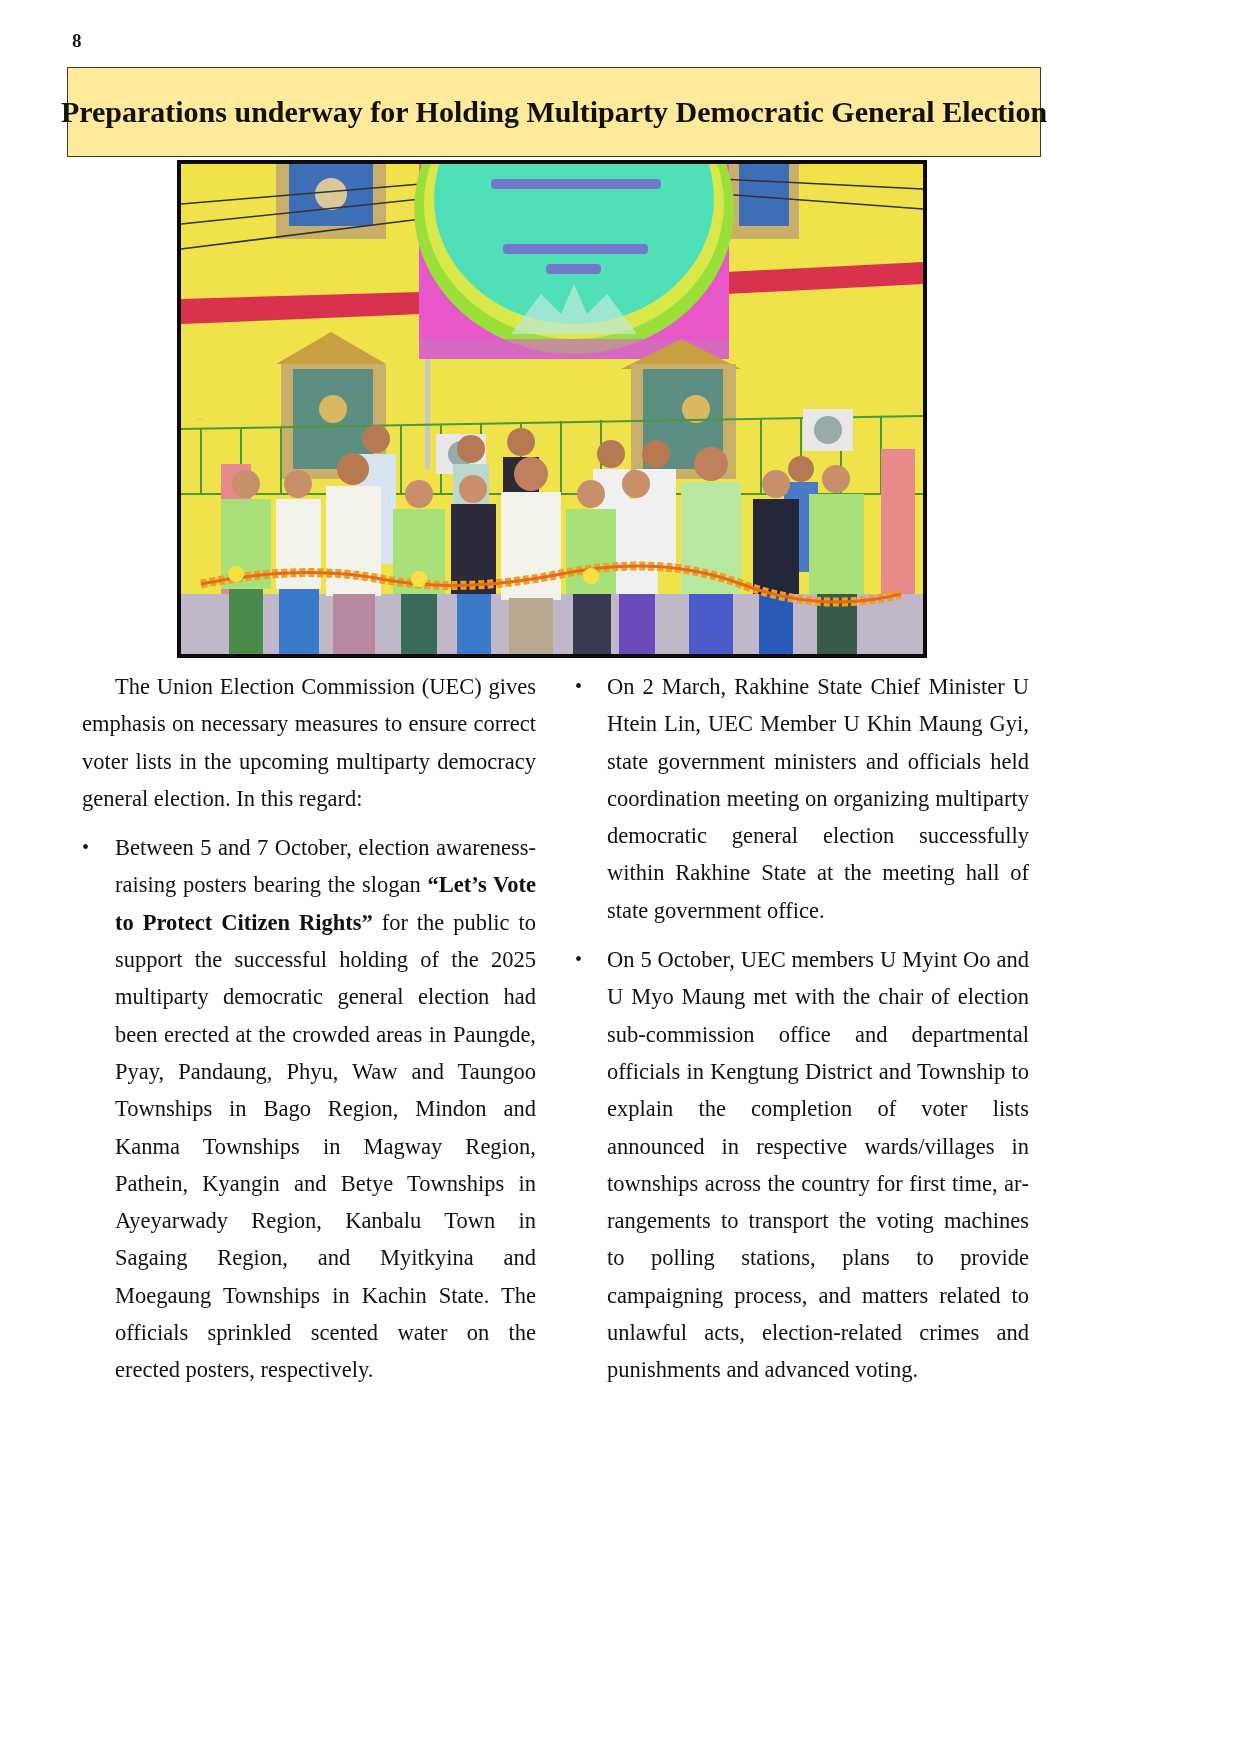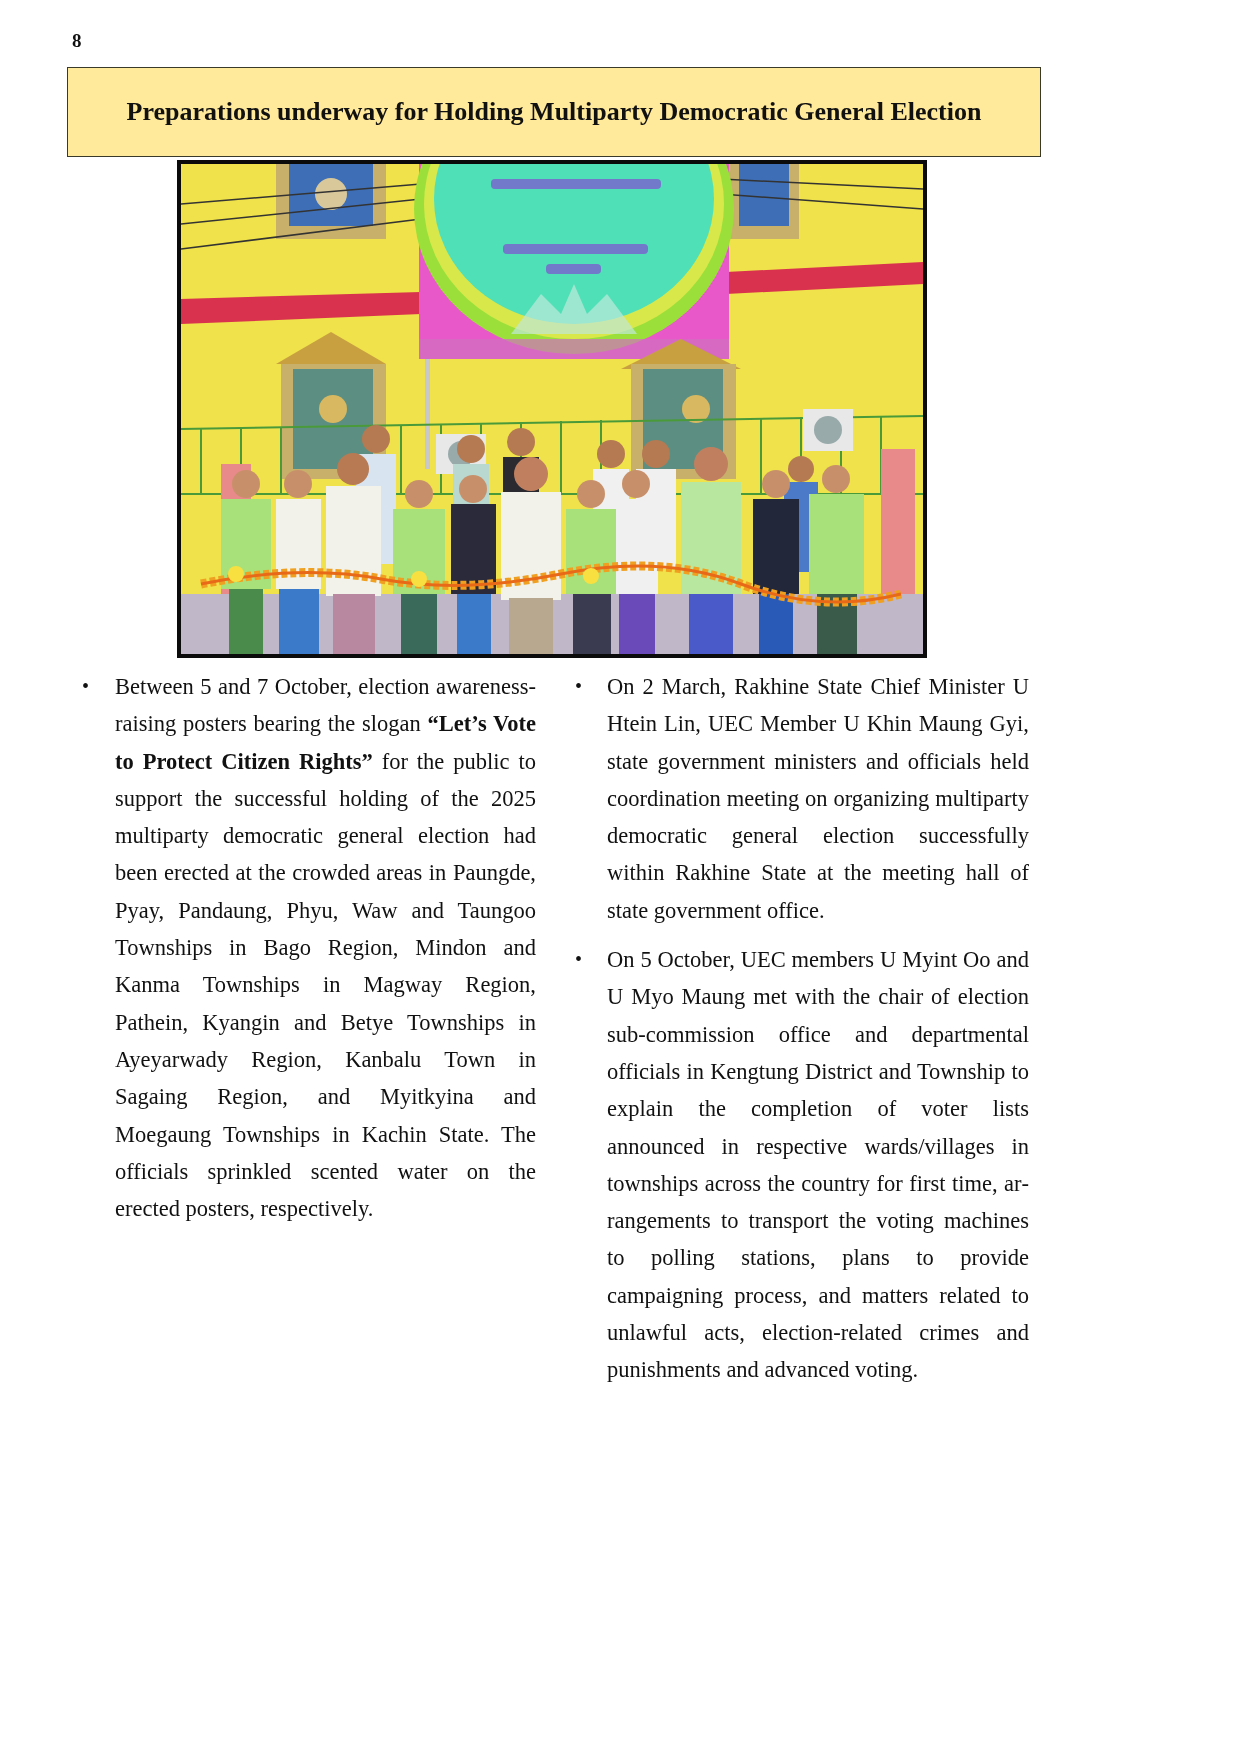--- a/index.html
+++ b/index.html
@@ -2,21 +2,21 @@
 <html><head>
 <meta charset="utf-8">
 <style>
   html, body { margin: 0; padding: 0; background: #ffffff; }
   body { width: 1241px; height: 1755px; position: relative; overflow: hidden;
          font-family: "Liberation Serif", "DejaVu Serif", serif; color: #111; }
   .page-number { position: absolute; left: 72px; top: 30px; font-size: 19px; font-weight: bold; }
   .title-box { position: absolute; left: 67px; top: 67px; width: 974px; height: 90px;
                background: #FFE99A; border: 1.5px solid #3a3a2a; box-sizing: border-box;
                display: flex; align-items: center; justify-content: center; }
-  .title-box h1 { margin: 0; font-size: 26px; font-weight: bold; letter-spacing: 0; white-space: nowrap; }
+  .title-box h1 { margin: 0; font-size: 30px; font-weight: bold; letter-spacing: 0; white-space: nowrap; }
   .photo { position: absolute; left: 177px; top: 160px; width: 750px; height: 498px;
            box-sizing: border-box; border: 4px solid #0b0b0b; overflow: hidden; background: #efe24a; }
   .photo svg { display: block; width: 100%; height: 100%; }
   .col { position: absolute; top: 668px; width: 454px; font-size: 22.5px; line-height: 37.3px;
          text-align: justify; hyphens: manual; }
   .col-left { left: 82px; }
   .col-right { left: 575px; width: 454px; }
   .para-indent { text-indent: 33px; margin: 0 0 12px 0; }
   ul.bullets { list-style: none; margin: 0; padding: 0; }
   ul.bullets li { position: relative; padding-left: 33px; margin-bottom: 12px; }
@@ -167,20 +167,21 @@
 
     <path d="M20 420 Q120 400 200 415 T380 410 T560 420 T720 430" stroke="#F0A020" stroke-width="9" fill="none" stroke-dasharray="6 3"></path>
     <path d="M20 420 Q120 400 200 415 T380 410 T560 420 T720 430" stroke="#E86A18" stroke-width="3" fill="none"></path>
     <circle cx="55" cy="410" r="8" fill="#F8E040"></circle>
     <circle cx="238" cy="415" r="8" fill="#F8E040"></circle>
     <circle cx="410" cy="412" r="8" fill="#F8E040"></circle>
   </svg>
 </div>
 
 <div class="col col-left">
+  <p class="para-indent">The Union Election Commission (UEC) gives emphasis on necessary measures to ensure correct voter lists in the upcoming multiparty democracy general election. In this regard:</p>
   <ul class="bullets">
     <li>
       <span class="bullet">•</span>
       <span>Between 5 and 7 October, election awareness-raising posters bearing the slogan </span><b class="slogan">“Let’s Vote to Protect Citizen Rights”</b><span> for the public to support the successful holding of the 2025 multipar­ty democratic general election had been erected at the crowded areas in Paungde, Pyay, Pandaung, Phyu, Waw and Taungoo Townships in Bago Re­gion, Mindon and Kanma Townships in Magway Region, Pathein, Kyangin and Betye Townships in Ayeyarwady Re­gion, Kanbalu Town in Sagaing Region, and Myitkyina and Moegaung Town­ships in Kachin State. The officials sprinkled scented water on the erected posters, respectively.</span>
     </li>
   </ul>
 </div>
 
 <div class="col col-right">
   <ul class="bullets">

